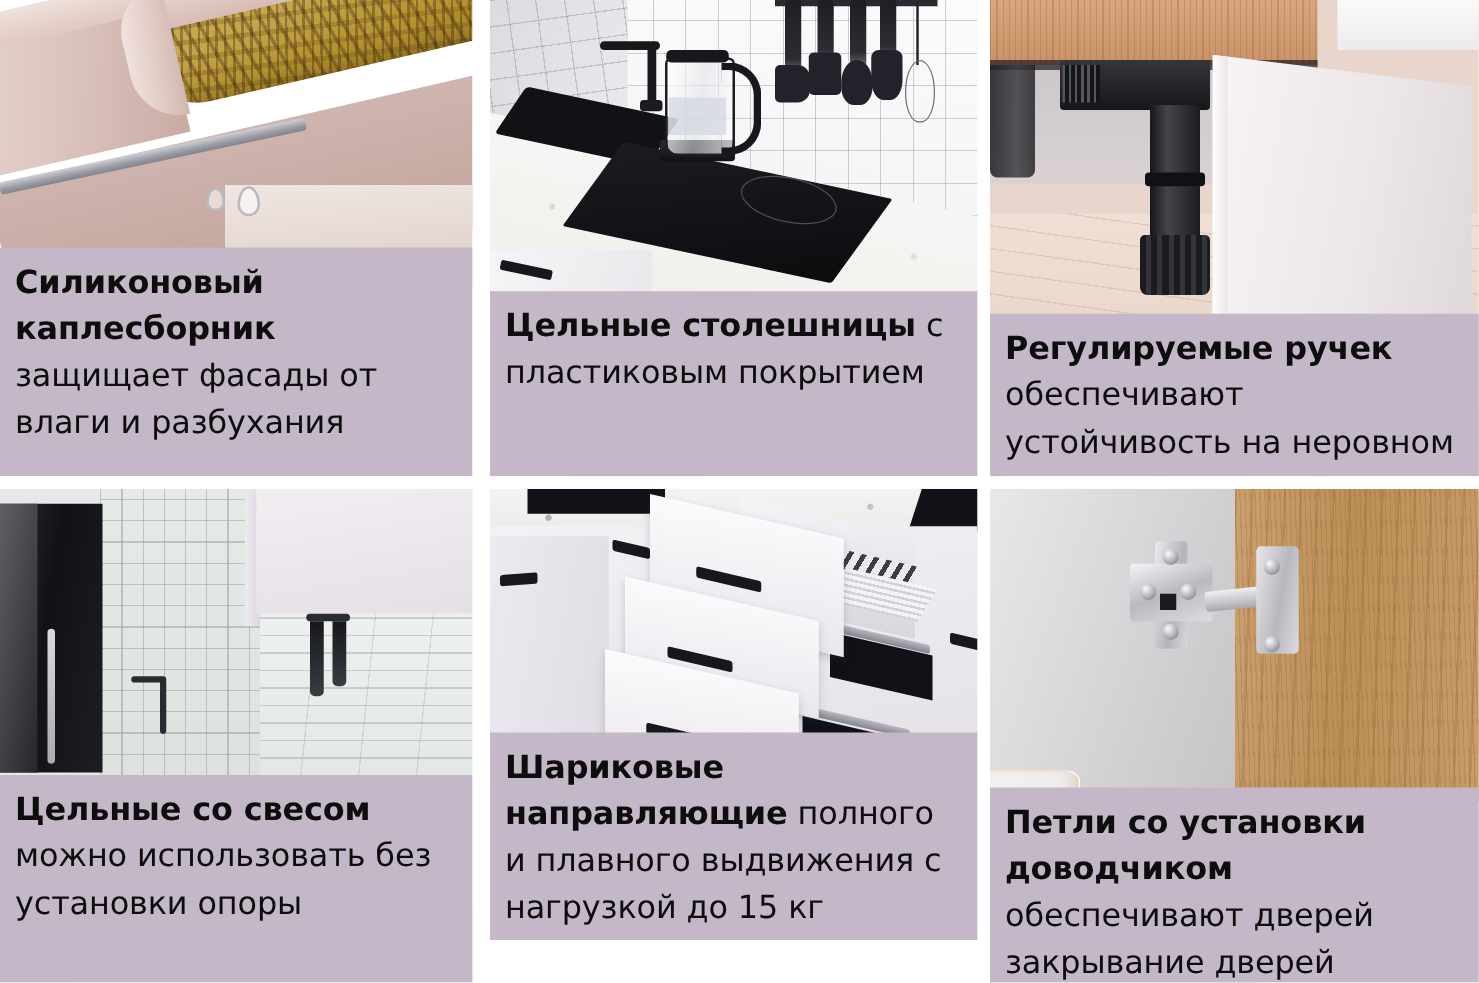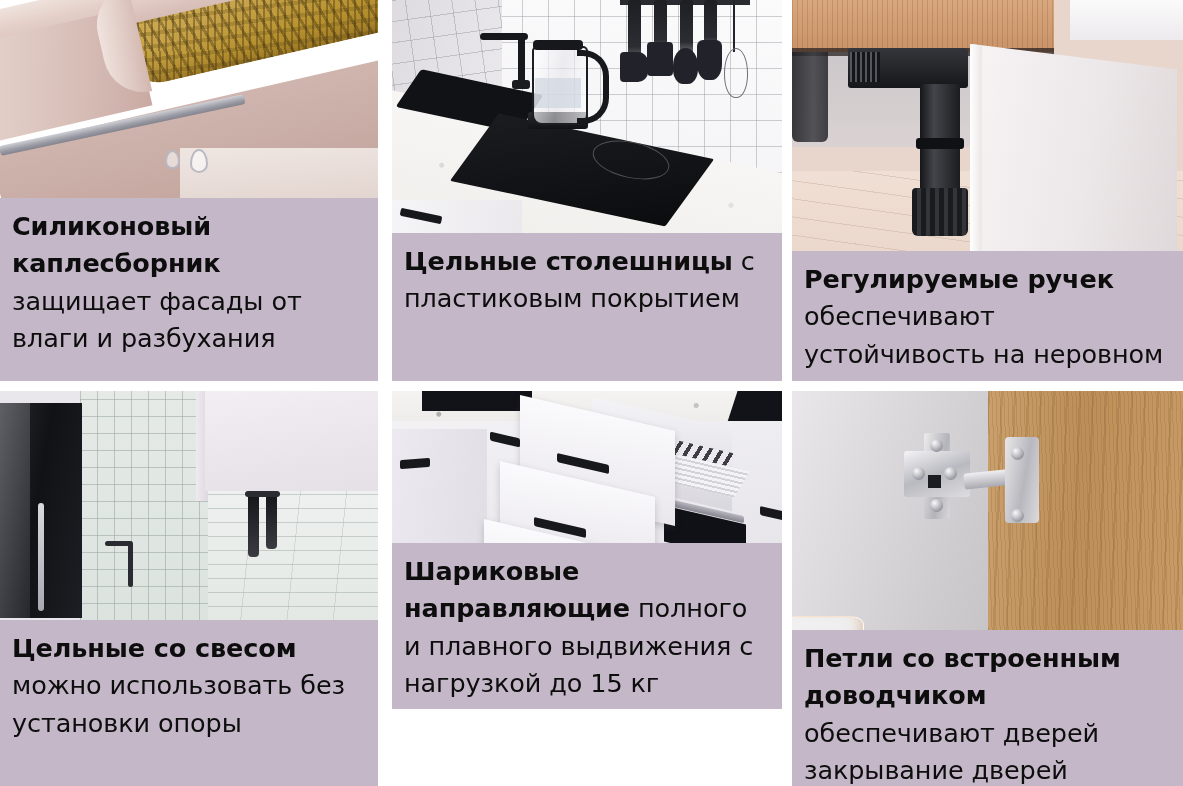--- a/index.html
+++ b/index.html
@@ -46,21 +46,21 @@
     line-height: 1.47;
     letter-spacing: -0.1px;
   }
   .caption b { font-weight: 700; }
 
   
   #card-1 { left: 0;    top: 0;   width: 378px; height: 381px; }
   #card-2 { left: 392px;top: 0;   width: 390px; height: 381px; }
   #card-3 { left: 792px;top: 0;   width: 391px; height: 381px; }
   #card-4 { left: 0;    top: 391px; width: 378px; height: 395px; }
-  #card-5 { left: 392px;top: 391px; width: 390px; height: 318px; }
+  #card-5 { left: 392px;top: 391px; width: 390px; height: 361px; }
   #card-6 { left: 792px;top: 391px; width: 391px; height: 395px; }
 
   #card-1 .caption { height: 183px; }
   #card-2 .caption { height: 148px; }
   #card-3 .caption { height: 130px; }
   #card-4 .caption { height: 166px; }
   #card-5 .caption { height: 166px; }
   #card-6 .caption { height: 156px; }
 
   
@@ -686,17 +686,17 @@
       <div class="screw sc1"></div>
       <div class="screw sc2"></div>
       <div class="screw sc3"></div>
       <div class="screw sc4"></div>
       <div class="screw sc5"></div>
       <div class="screw sc6"></div>
       <div class="glass g1"></div>
       <div class="glass g2"></div>
     </div>
     <div class="caption">
-      <b>Петли со встроенным доводчиком</b><span> обеспечивают дверей закрывание дверей</span>
+      <b>Петли со установки доводчиком</b><span> обеспечивают дверей закрывание дверей</span>
     </div>
   </div>
 
 </div>
 
 </body></html>

